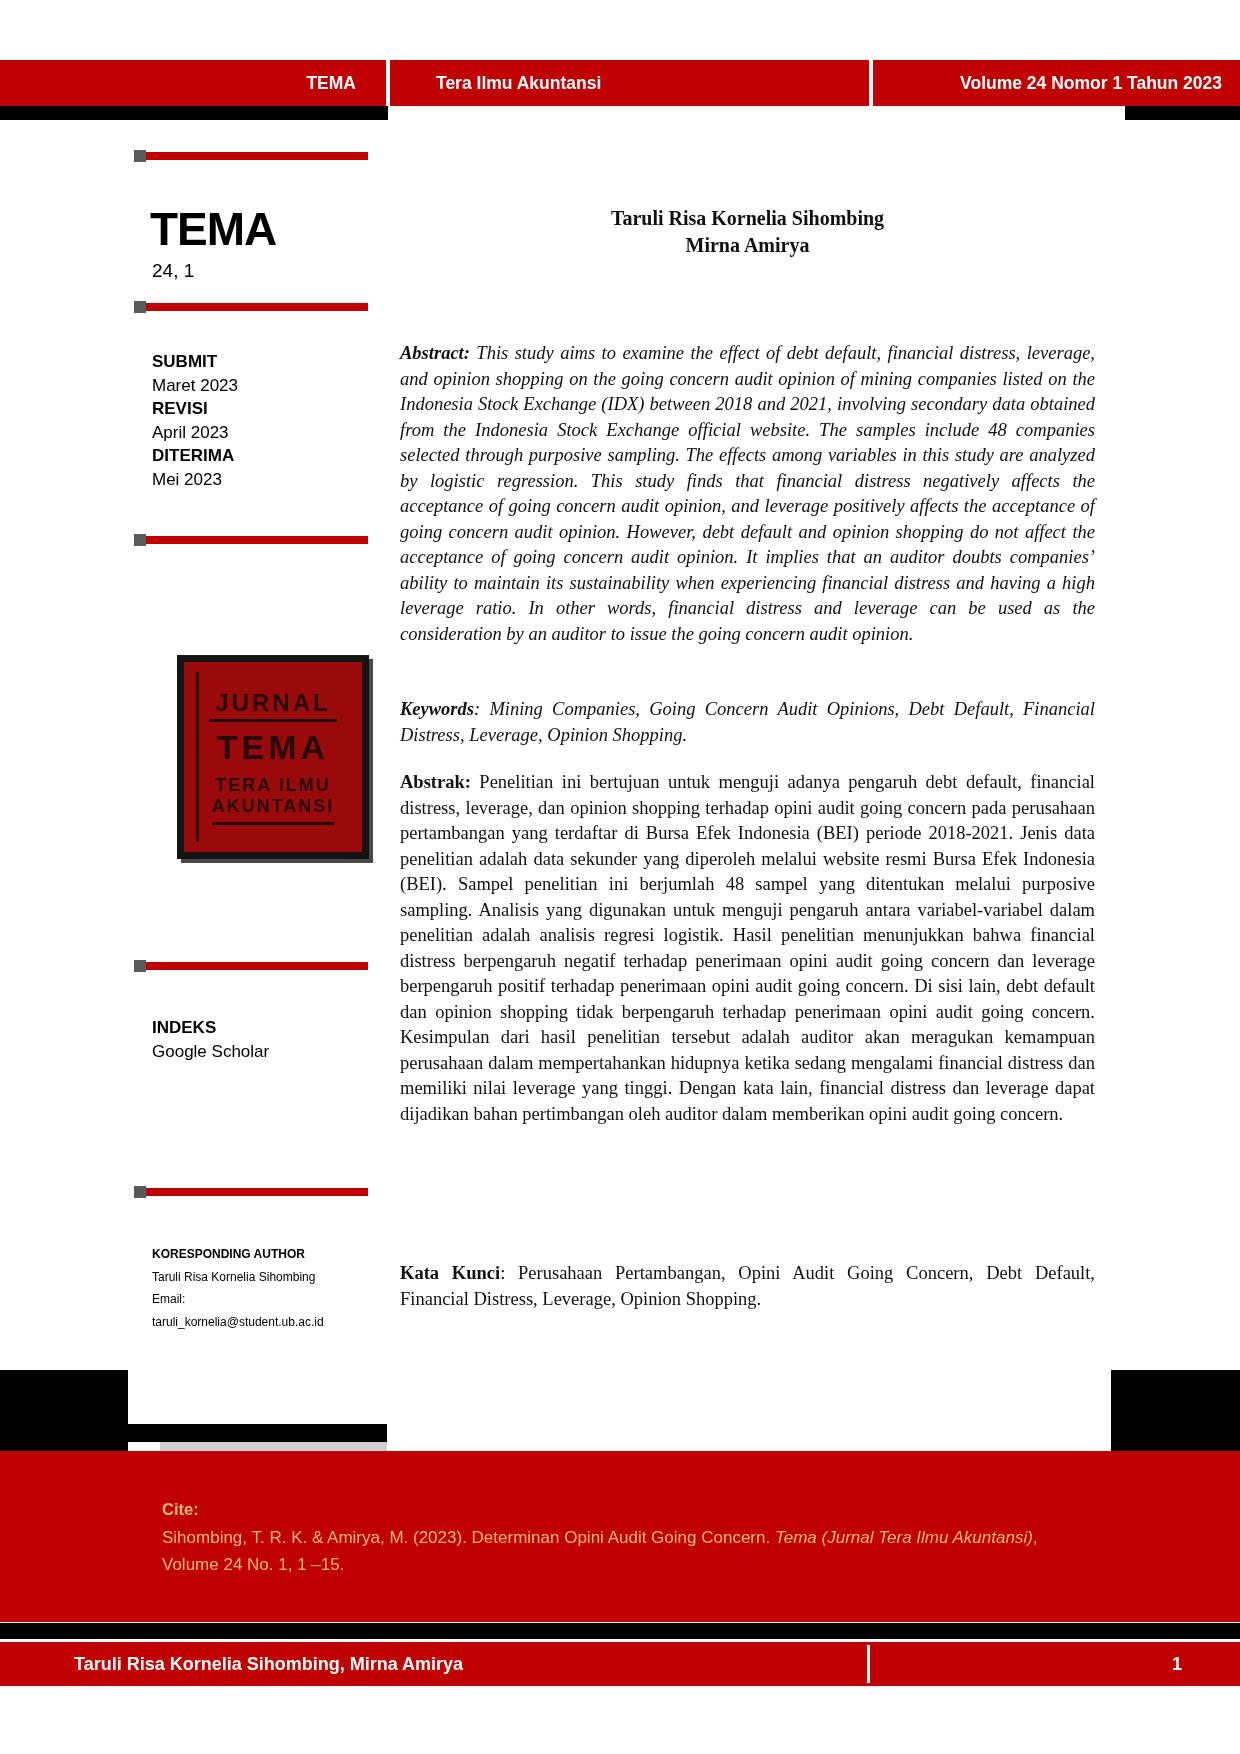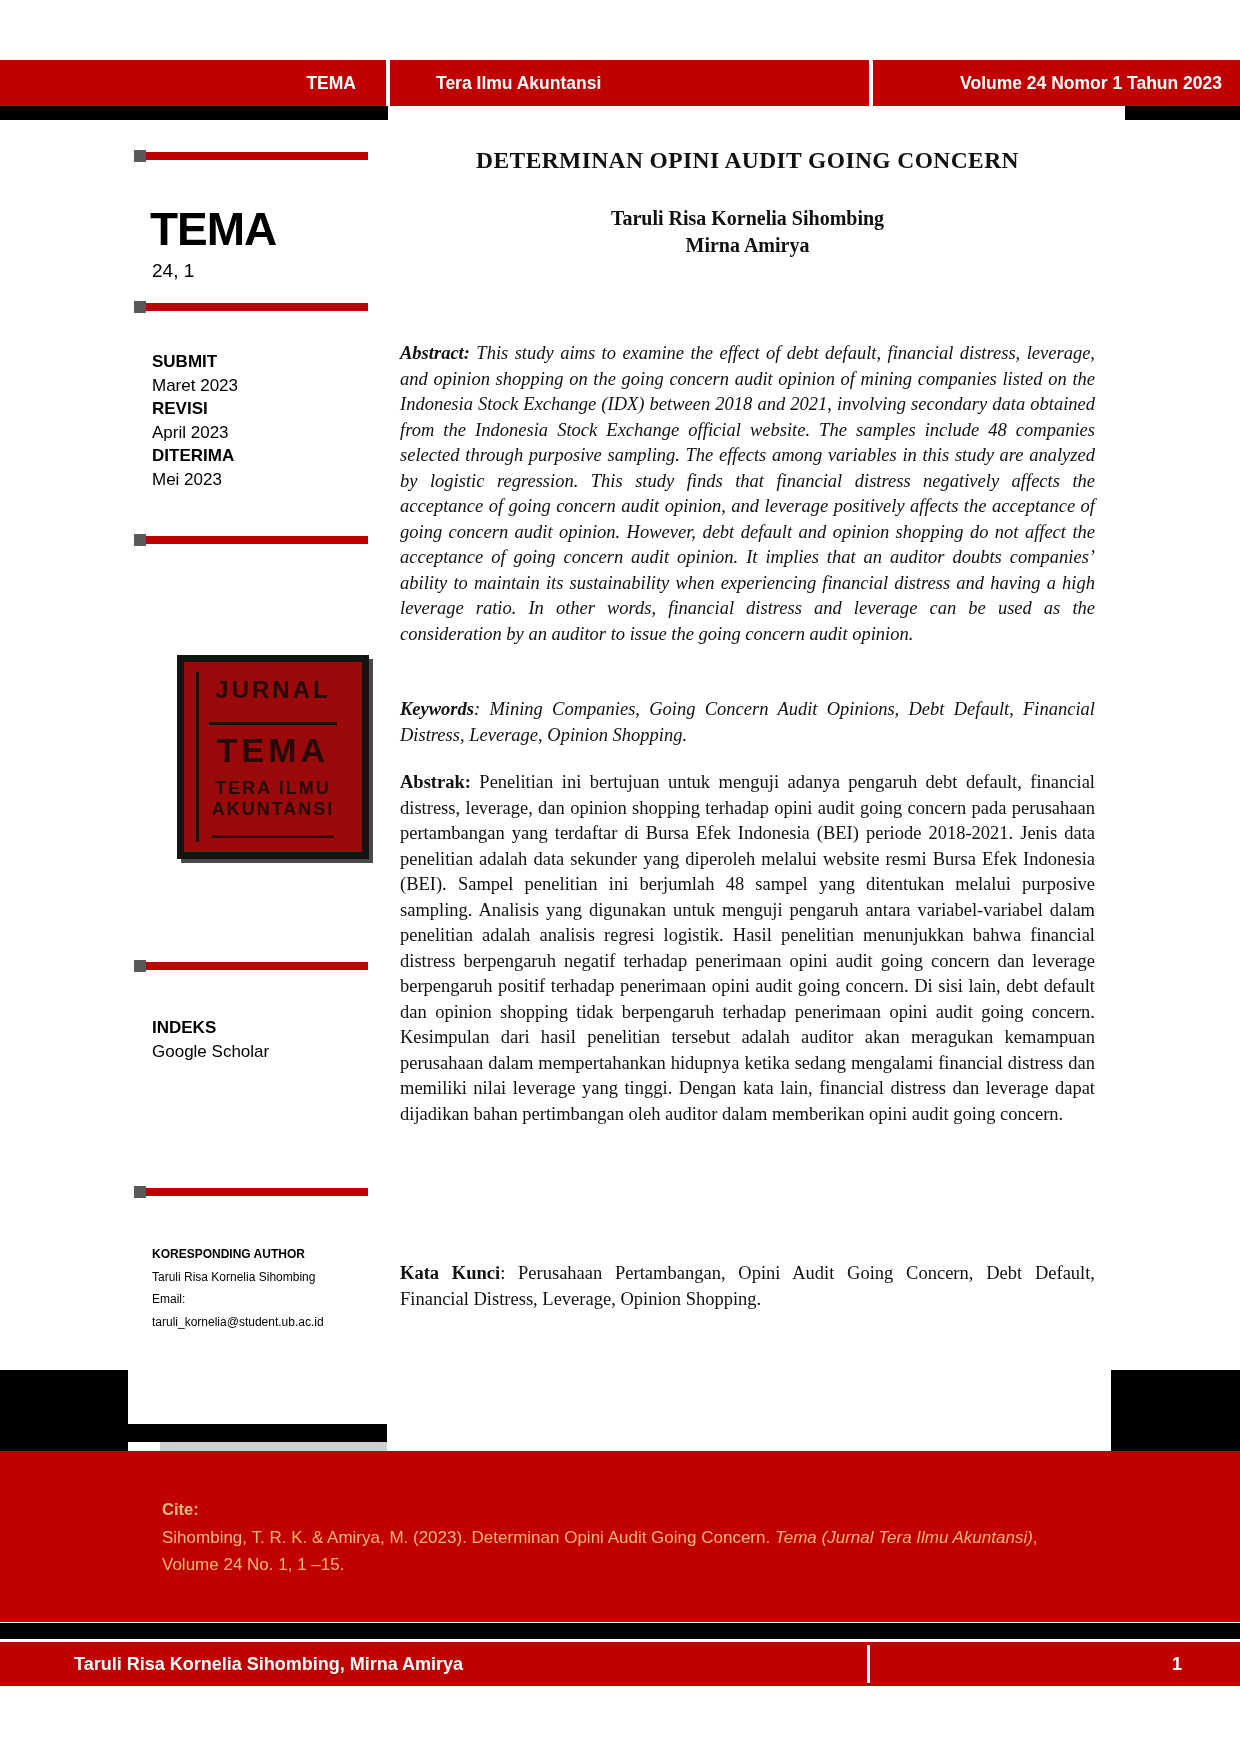--- a/index.html
+++ b/index.html
@@ -19,24 +19,24 @@
   .rule .sq{position:absolute;left:-12px;top:-2px;width:12px;height:12px;background:#595959;}
   .logo{position:absolute;left:150px;top:202px;font-size:46px;font-weight:800;letter-spacing:-1px;color:#000;}
   .issue{position:absolute;left:152px;top:260px;font-size:19px;color:#000;}
   .dates{position:absolute;left:152px;top:350px;font-size:17px;line-height:23.5px;color:#000;}
   .dates b{display:block;}
   .dates span{display:block;}
   .cover{position:absolute;left:177px;top:655px;width:192px;height:204px;background:#9a0a0a;
          border:7px solid #141414;box-sizing:border-box;box-shadow:4px 4px 0 #4a4a4a;
          display:flex;flex-direction:column;justify-content:center;align-items:center;
          color:#260a0a;font-weight:800;text-align:center;}
-  .cover .c1{font-size:24px;letter-spacing:3px;border-bottom:3px solid #260a0a;padding:0 6px 18px 6px;}
+  .cover .c1{font-size:24px;letter-spacing:3px;border-bottom:3px solid #260a0a;padding:0 6px 2px 6px;}
   .cover .c2{font-size:34px;letter-spacing:4px;margin-top:6px;}
   .cover .c3{font-size:18px;letter-spacing:2px;margin-top:8px;}
-  .cover .c4{font-size:18px;letter-spacing:2px;border-bottom:3px solid #260a0a;padding-bottom:15px;}
+  .cover .c4{font-size:18px;letter-spacing:2px;border-bottom:3px solid #260a0a;padding-bottom:5px;}
   .cover-inline{position:absolute;left:12px;top:10px;bottom:10px;width:3px;background:#260a0a;}
   .indeks{position:absolute;left:152px;top:1016px;font-size:17px;line-height:23.5px;color:#000;}
   .koresp{position:absolute;left:152px;top:1243px;width:200px;font-size:12px;line-height:22.5px;
           color:#000;overflow-wrap:anywhere;}
   
   .main{position:absolute;left:400px;width:695px;font-family:"Liberation Serif",serif;color:#111;}
   .title{top:147px;text-align:center;font-size:23.5px;font-weight:bold;letter-spacing:.4px;}
   .authors{top:205px;text-align:center;font-size:20px;font-weight:bold;line-height:27px;}
   .affil{top:259px;text-align:center;font-size:20px;line-height:27px;}
   .para{font-size:18.5px;line-height:25.5px;text-align:justify;}
@@ -115,21 +115,20 @@
       <span class="sq"></span>
     </div>
 
   <div class="koresp">
     <b>KORESPONDING AUTHOR</b><br>
     <span>Taruli Risa Kornelia Sihombing</span><br>
     <span>Email:</span><br>
     <span>taruli_kornelia@student.ub.ac.id</span>
   </div>
 
-  <div class="main abs-main title">DETERMINAN OPINI AUDIT GOING CONCERN</div>
   <div class="main abs-main authors">
     <span>Taruli Risa Kornelia Sihombing</span><br>
     <span>Mirna Amirya</span>
   </div>
 
   <div class="main abs-main para abstract">
     <b>Abstract:</b>
     <span>This study aims to examine the effect of debt default, financial distress, leverage, and opinion shopping on the going concern audit opinion of mining companies listed on the Indonesia Stock Exchange (IDX) between 2018 and 2021, involving secondary data obtained from the Indonesia Stock Exchange official website. The samples include 48 companies selected through purposive sampling. The effects among variables in this study are analyzed by logistic regression. This study finds that financial distress negatively affects the acceptance of going concern audit opinion, and leverage positively affects the acceptance of going concern audit opinion. However, debt default and opinion shopping do not affect the acceptance of going concern audit opinion. It implies that an auditor doubts companies’ ability to maintain its sustainability when experiencing financial distress and having a high leverage ratio. In other words, financial distress and leverage can be used as the consideration by an auditor to issue the going concern audit opinion.</span>
   </div>
 

